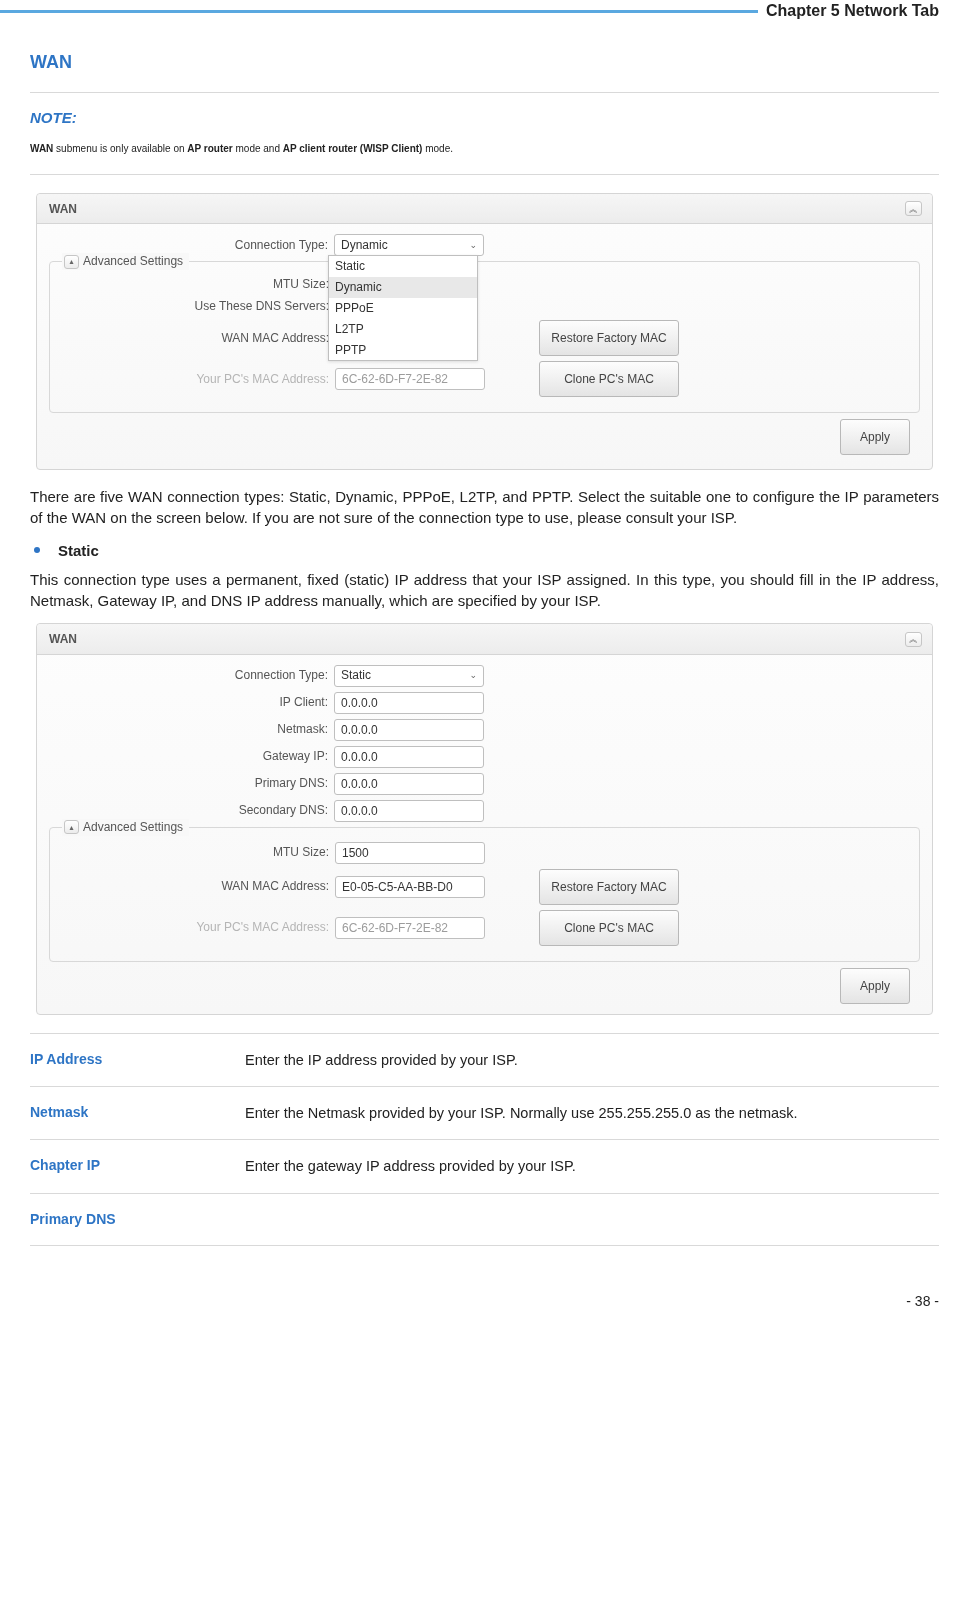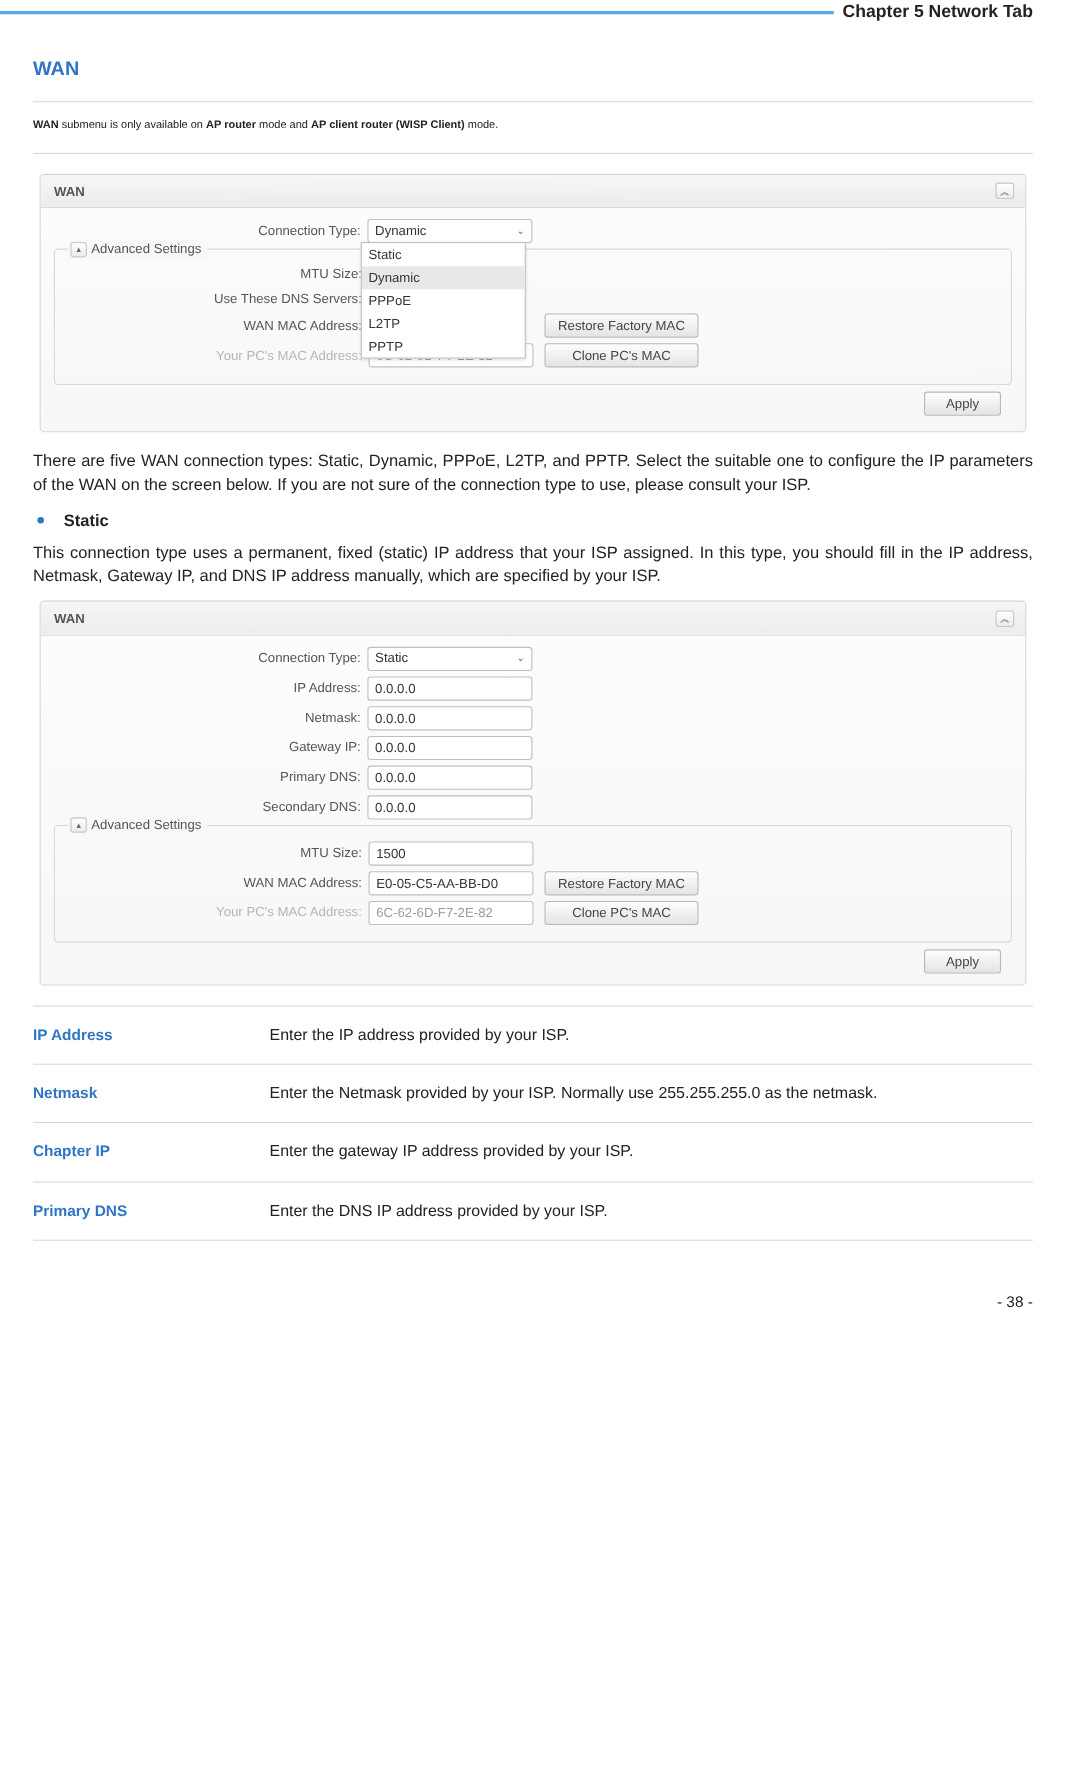--- a/index.html
+++ b/index.html
@@ -118,30 +118,31 @@
     background: #fff;
     padding: 0 6px;
     font-family: Arial, sans-serif;
     font-size: 12px;
     color:#333;
   }
   .txt[readonly] { color:#9c9c9c; }
   .sel { display:flex; align-items:center; justify-content:space-between; cursor:pointer; position:relative; }
   .sel .caret { font-size:9px; color:#666; }
   .ui-btn {
-    height: 22px;
+    height: 36px;
     border: 1px solid #b8b8b8;
     border-radius: 3px;
     background: linear-gradient(#fdfdfd,#e4e4e4);
     padding: 1px 10px;
     font-family: Arial, sans-serif;
     font-size: 12px;
     color:#444;
     cursor: pointer;
     min-width: 140px;
+    margin-left: 44px;
   }
   .btn-gap { width: 10px; }
   .apply-row {
     display:flex; justify-content:flex-end;
     padding: 6px 10px 10px 0;
   }
   .apply-row .ui-btn { min-width: 70px; }
   .fieldset {
     border: 1px solid #d8d8d8;
     border-radius: 4px;
@@ -206,20 +207,21 @@
 <body>
 
 <div class="topbar">
   <div class="topbar-line"></div>
   <div class="topbar-text">Chapter 5 Network Tab</div>
 </div>
 
 <h2 class="section-heading">WAN</h2>
 
 <div class="note-block">
+  <div class="note-label">NOTE:</div>
   <div class="note-text">
     <b>WAN</b><span> submenu is only available on </span><b>AP router</b><span> mode and </span><b>AP client router (WISP Client)</b><span> mode.</span>
   </div>
 </div>
 
 <div class="ui-panel">
   <div class="panel-header">
     <span class="panel-title">WAN</span>
     <span class="collapse-btn">︽</span>
   </div>
@@ -285,21 +287,21 @@
   </div>
   <div class="panel-body">
     <div class="form-row">
       <div class="form-label">Connection Type:</div>
       <div class="sel">
         <span>Static</span>
         <span class="caret">⌄</span>
       </div>
     </div>
     <div class="form-row">
-      <div class="form-label">IP Address:</div>
+      <div class="form-label">IP Client:</div>
       <input class="txt" value="0.0.0.0" style="">
     </div>
     <div class="form-row">
       <div class="form-label">Netmask:</div>
       <input class="txt" value="0.0.0.0" style="">
     </div>
     <div class="form-row">
       <div class="form-label">Gateway IP:</div>
       <input class="txt" value="0.0.0.0" style="">
     </div>
@@ -348,17 +350,16 @@
   <div class="def-row">
     <div class="def-term">Netmask</div>
     <div class="def-desc">Enter the Netmask provided by your ISP. Normally use 255.255.255.0 as the netmask.</div>
   </div>
   <div class="def-row">
     <div class="def-term">Chapter IP</div>
     <div class="def-desc">Enter the gateway IP address provided by your ISP.</div>
   </div>
   <div class="def-row">
     <div class="def-term">Primary DNS</div>
-    <div class="def-desc">Enter the DNS IP address provided by your ISP.</div>
   </div>
 </div>
 
 <div class="page-num">- 38 -</div>
 
 </body></html>

